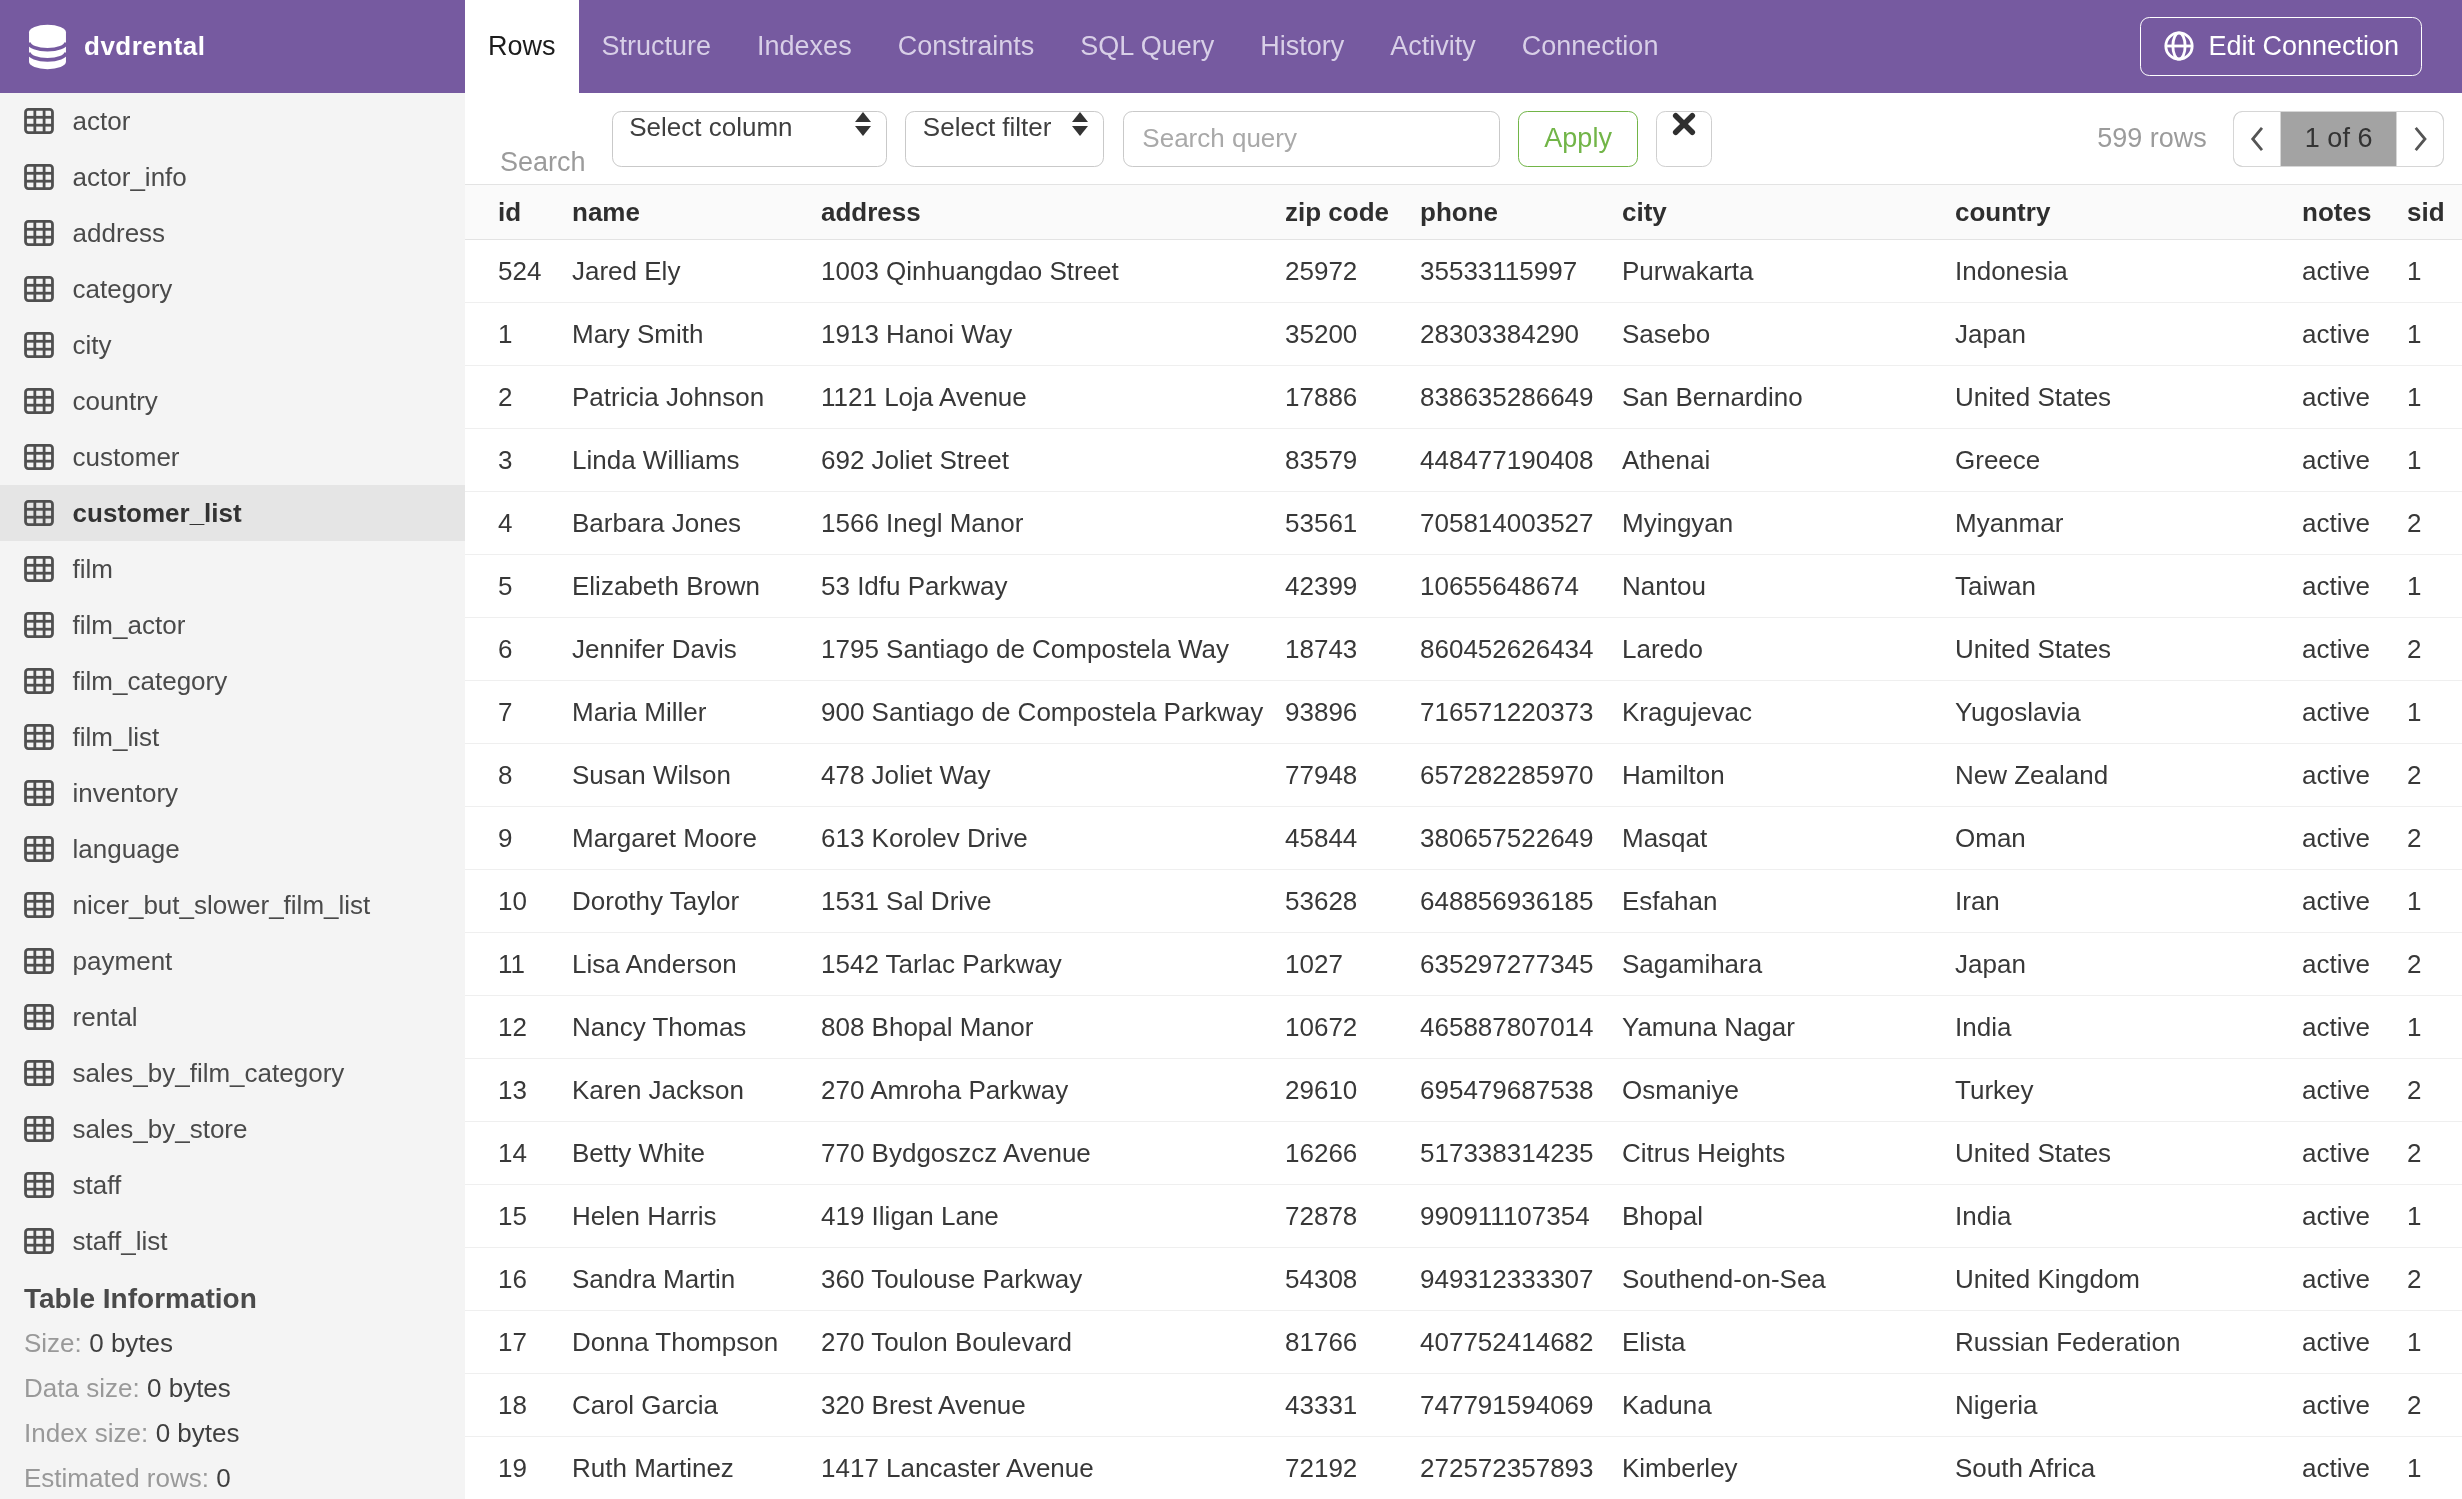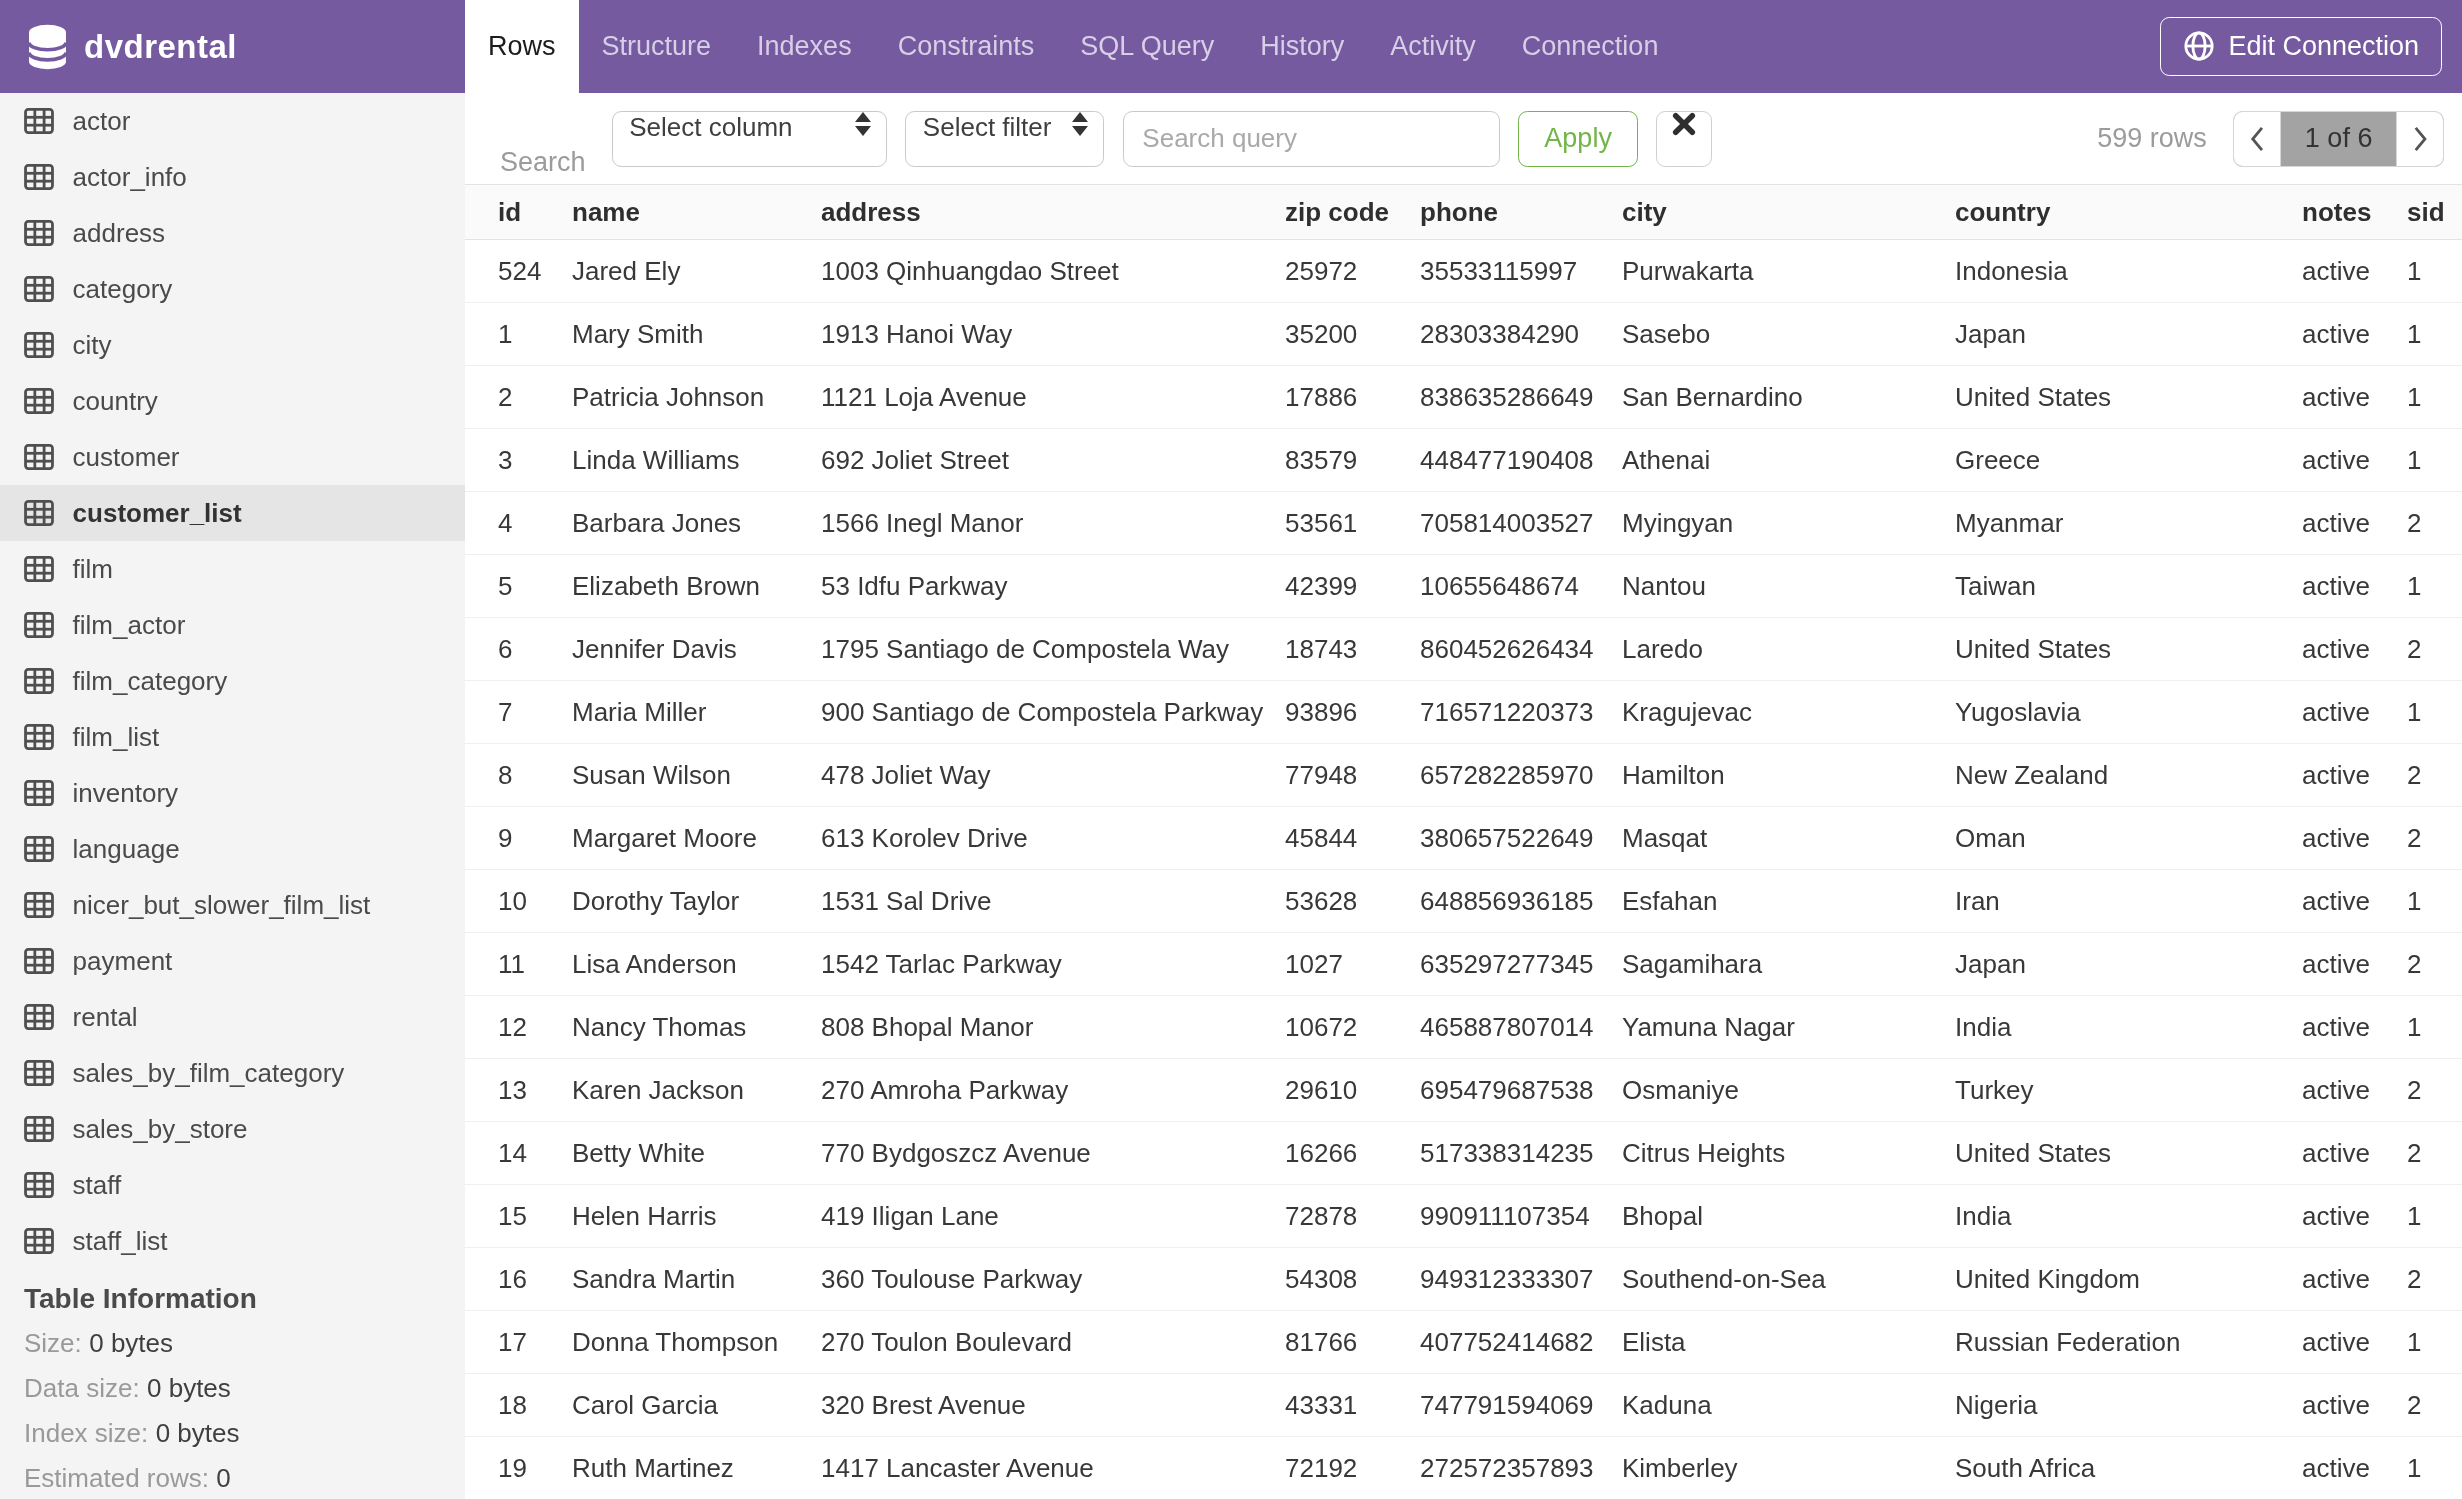--- a/index.html
+++ b/index.html
@@ -4,26 +4,26 @@
 <style>
   * { margin:0; padding:0; box-sizing:border-box; }
   html,body { width:2462px; height:1500px; overflow:hidden; background:#fff;
     font-family:"Liberation Sans","DejaVu Sans",sans-serif; }
 
   
   .topbar { position:absolute; left:0; top:0; width:2462px; height:93px;
     background:#765AA0; display:flex; align-items:stretch; z-index:5; }
   .logo { position:absolute; left:26px; top:0; height:93px; display:flex;
     align-items:center; gap:15px; }
-  .logo-text { color:#fff; font-size:33px; font-weight:bold; letter-spacing:0.5px; }
+  .logo-text { color:#fff; font-size:26px; font-weight:bold; letter-spacing:0.5px; }
   .tabs { position:absolute; left:465px; top:0; height:93px; display:flex; }
   .tab { height:93px; display:flex; align-items:center; padding:0 23px;
     font-size:27px; color:#D8CFE7; cursor:pointer; }
   .tab.active { background:#fff; color:#1c1c1c; }
-  .edit-conn { position:absolute; right:20px; top:16.7px; height:59px;
+  .edit-conn { position:absolute; right:40px; top:16.7px; height:59px;
     border:1.9px solid #fff; border-radius:9.3px; background:transparent;
     color:#fff; font-size:27px; display:flex; align-items:center; gap:13px;
     padding:0 22px; cursor:pointer; }
 
   
   .sidebar { position:absolute; left:0; top:93px; width:465px; height:1407px;
     background:#F4F4F4; overflow:hidden; }
   .tbl-item { height:56px; display:flex; align-items:center; gap:18.6px;
     padding-left:24px; font-size:26px; color:#4a4a4a; cursor:pointer; }
   .tbl-item.selected { background:#E5E5E5; font-weight:bold; color:#333; }

